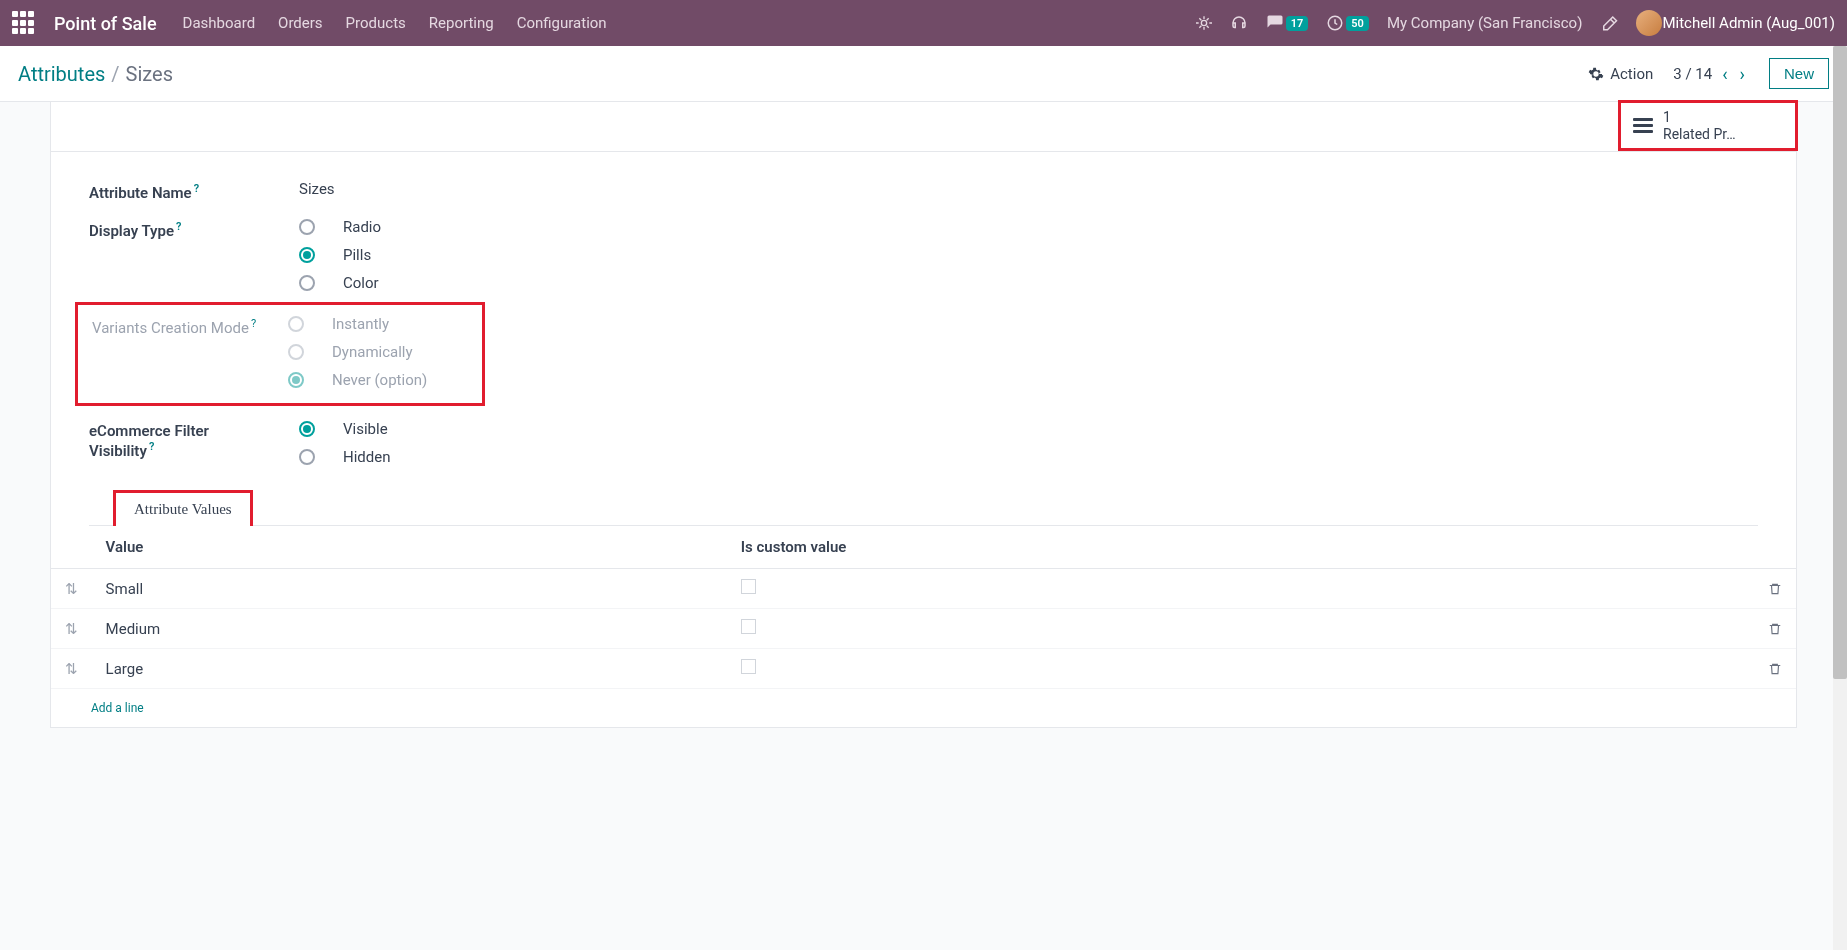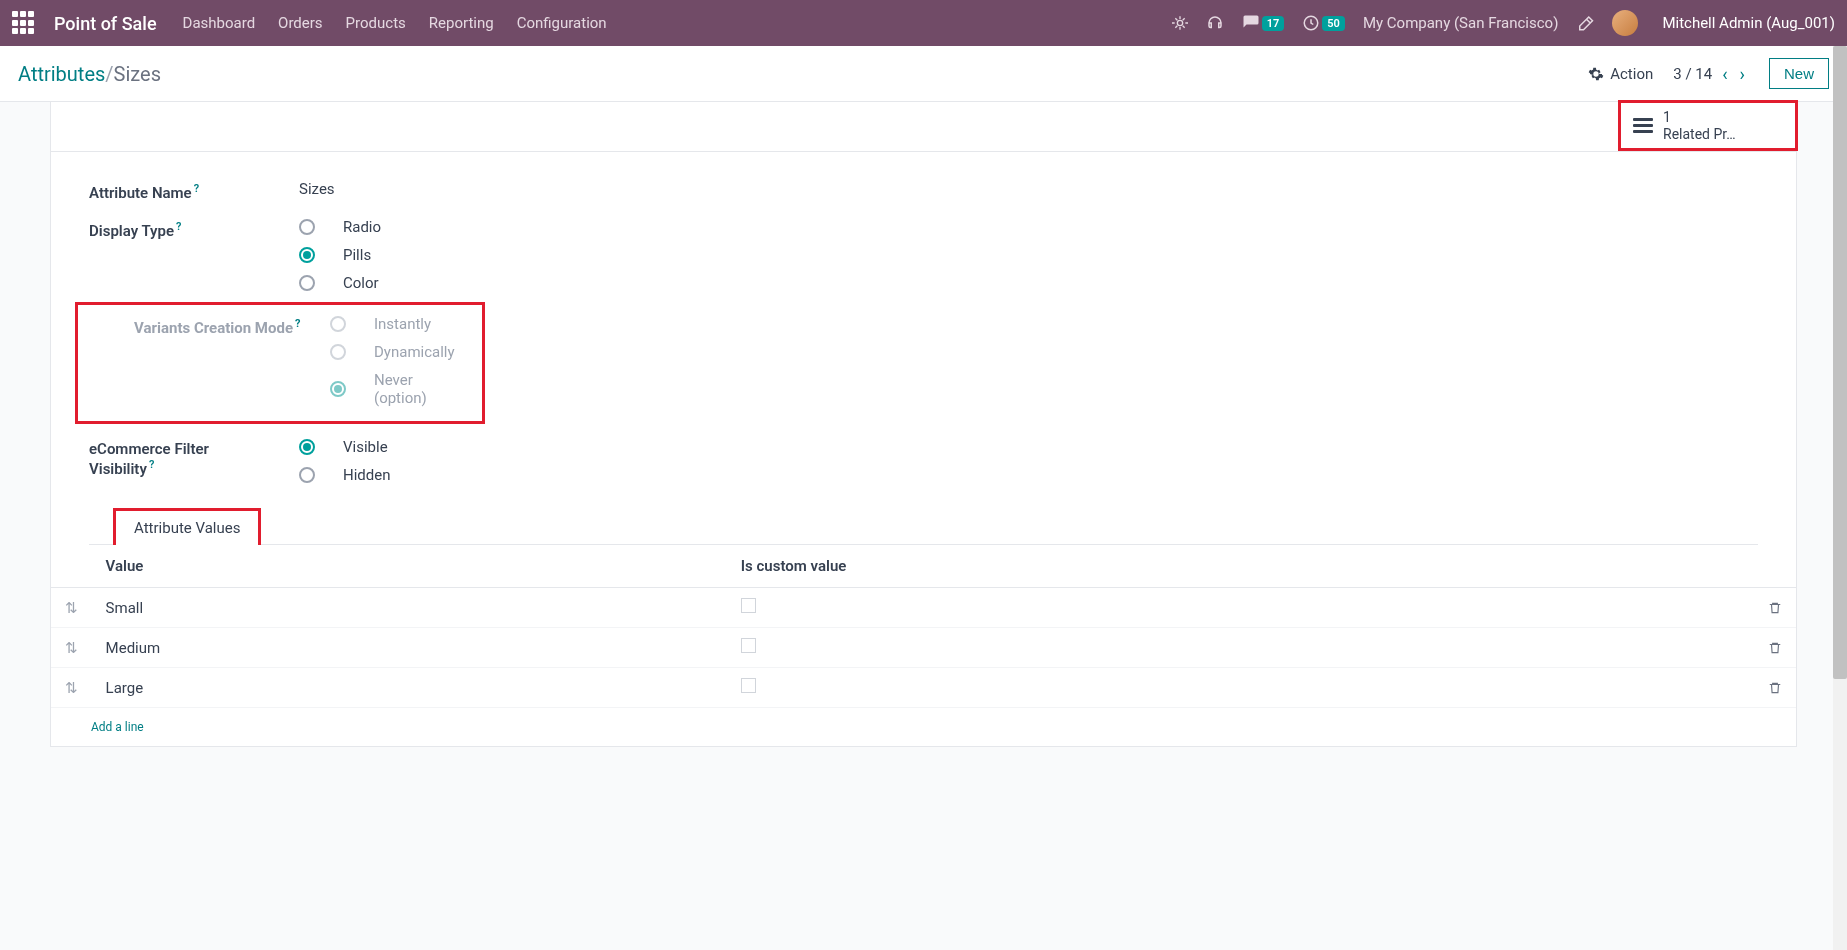--- a/index.html
+++ b/index.html
@@ -11,25 +11,25 @@
 .topnav .apps-grid span { width: 6px; height: 6px; background: #fff; border-radius: 1px; }
 .topnav .brand { font-size: 18px; font-weight: 500; margin-right: 8px; }
 .topnav .menu { display: flex; gap: 23px; }
 .topnav .menu a { color: #e5d8e1; cursor: pointer; font-size: 15px; }
 .topnav .spacer { flex: 1; }
 .topnav .right { display: flex; align-items: center; gap: 18px; }
 .topnav .icon-btn { cursor: pointer; display: flex; align-items: center; position: relative; }
 .topnav .badge { background: #00a09d; color: #fff; font-size: 11px; font-weight: 600; padding: 1px 5px; border-radius: 4px; margin-left: 2px; }
 .topnav .company { font-size: 15px; color: #e5d8e1; cursor: pointer; }
 .topnav .avatar { width: 26px; height: 26px; border-radius: 50%; background: linear-gradient(135deg,#e8b07e,#c77d3f); display:flex; align-items:center; justify-content:center; font-size:10px; color:#fff; }
-.topnav .user { display: flex; align-items: center; gap: 24px; font-size: 15px; cursor:pointer; }
+.topnav .user { display: flex; align-items: center; gap: 0; font-size: 15px; cursor:pointer; }
 
 
 .controlbar { background: #fff; display:flex; align-items:center; padding: 12px 18px; border-bottom: 1px solid #e5e7eb; }
-.breadcrumb { font-size: 20px; display:flex; align-items:flex-start; }
+.breadcrumb { font-size: 20px; display:flex; align-items:flex-start; gap: 6px; }
 .breadcrumb .link { color: #017e84; cursor:pointer; }
 .breadcrumb .sep { color: #9ca3af; }
 .breadcrumb .current { color: #6b7280; }
 .controlbar .spacer { flex:1; }
 .controlbar .actions { display:flex; align-items:center; gap: 20px; }
 .action-btn { display:flex; align-items:center; gap:6px; cursor:pointer; color:#374151; font-size:15px; }
 .gear-icon svg { width:16px; height:16px; }
 .pager { display:flex; align-items:center; gap: 6px; font-size: 15px; }
 .pager .arrows { display:flex; gap: 4px; }
 .pager .arrow { color:#017e84; cursor:pointer; font-size:18px; padding:2px 4px; }
@@ -45,37 +45,37 @@
 .hamburger { display:flex; flex-direction:column; gap:3px; }
 .hamburger span { width:20px; height:3px; background:#374151; border-radius:1px; }
 .stat-text { display:flex; flex-direction:column; font-size:14px; line-height:1.2; color:#374151; overflow:hidden; }
 .stat-text .count { font-weight:400; }
 .stat-text .label { white-space:nowrap; overflow:hidden; text-overflow:ellipsis; max-width:90px; }
 
 
 .form-body { padding: 28px 38px 0 38px; }
 .form-row { display:flex; margin-bottom: 10px; }
 .form-label { width: 210px; font-weight:600; color:#374151; font-size:15px; padding-top:2px; }
-.form-label.muted { color:#9ca3af; font-weight:700;margin-left:42px; }
+.form-label.muted { color:#9ca3af; font-weight:400; }
 .form-label .help { color:#017e84; font-size:11px; vertical-align:super; margin-left:2px; cursor:pointer; }
 .form-value { flex:1; font-size:15px; }
 .radio-list { display:flex; flex-direction:column; gap:10px; }
 .radio-item { display:flex; align-items:center; gap:28px; cursor:pointer; }
 .radio-item.disabled { color:#9ca3af; cursor:default; }
 .radio-circle { width:16px; height:16px; border:2px solid #9ca3af; border-radius:50%; display:flex; align-items:center; justify-content:center; flex-shrink:0; }
 .radio-circle.checked { border-color:#00a09d; }
 .radio-circle.checked::after { content:''; width:8px; height:8px; background:#00a09d; border-radius:50%; }
 .radio-circle.checked.disabled { border-color:#7ec9c7; }
 .radio-circle.checked.disabled::after { background:#7ec9c7; }
 .radio-circle.disabled { border-color:#d1d5db; }
 
 .redbox { border: 3px solid #e11d2e; padding: 10px 14px 14px 14px; margin-left:-14px; margin-bottom: 14px; display:inline-block; width: 410px; }
 
 
-.tabs { margin-top: 24px; display:flex; }
+.tabs { margin-top: 24px; display:flex;font-family:Liberation Serif, serif; }
 .tab { border:3px solid #e11d2e; border-bottom:none; padding:8px 18px; font-size:15px; background:#fff; cursor:pointer; }
 .tab.notebook-border { border-bottom: 1px solid #e5e7eb; flex:1; border-top:none; border-left:none; border-right:none; margin-top:auto; height:1px; }
 .tab-sep-left { width: 24px; border-bottom:1px solid #e5e7eb; }
 
 
 .values-table { width:100%; border-collapse:collapse; }
 .values-table th { text-align:left; font-weight:600; padding: 12px 14px; border-bottom:1px solid #e5e7eb; font-size:15px; }
 .values-table td { padding: 10px 14px; border-bottom:1px solid #f3f4f6; font-size:15px; }
 .values-table td.handle { width:30px; color:#9ca3af; cursor:grab; text-align:center; }
 .values-table td.trash { width:40px; text-align:right; color:#6b7280; cursor:pointer; }

